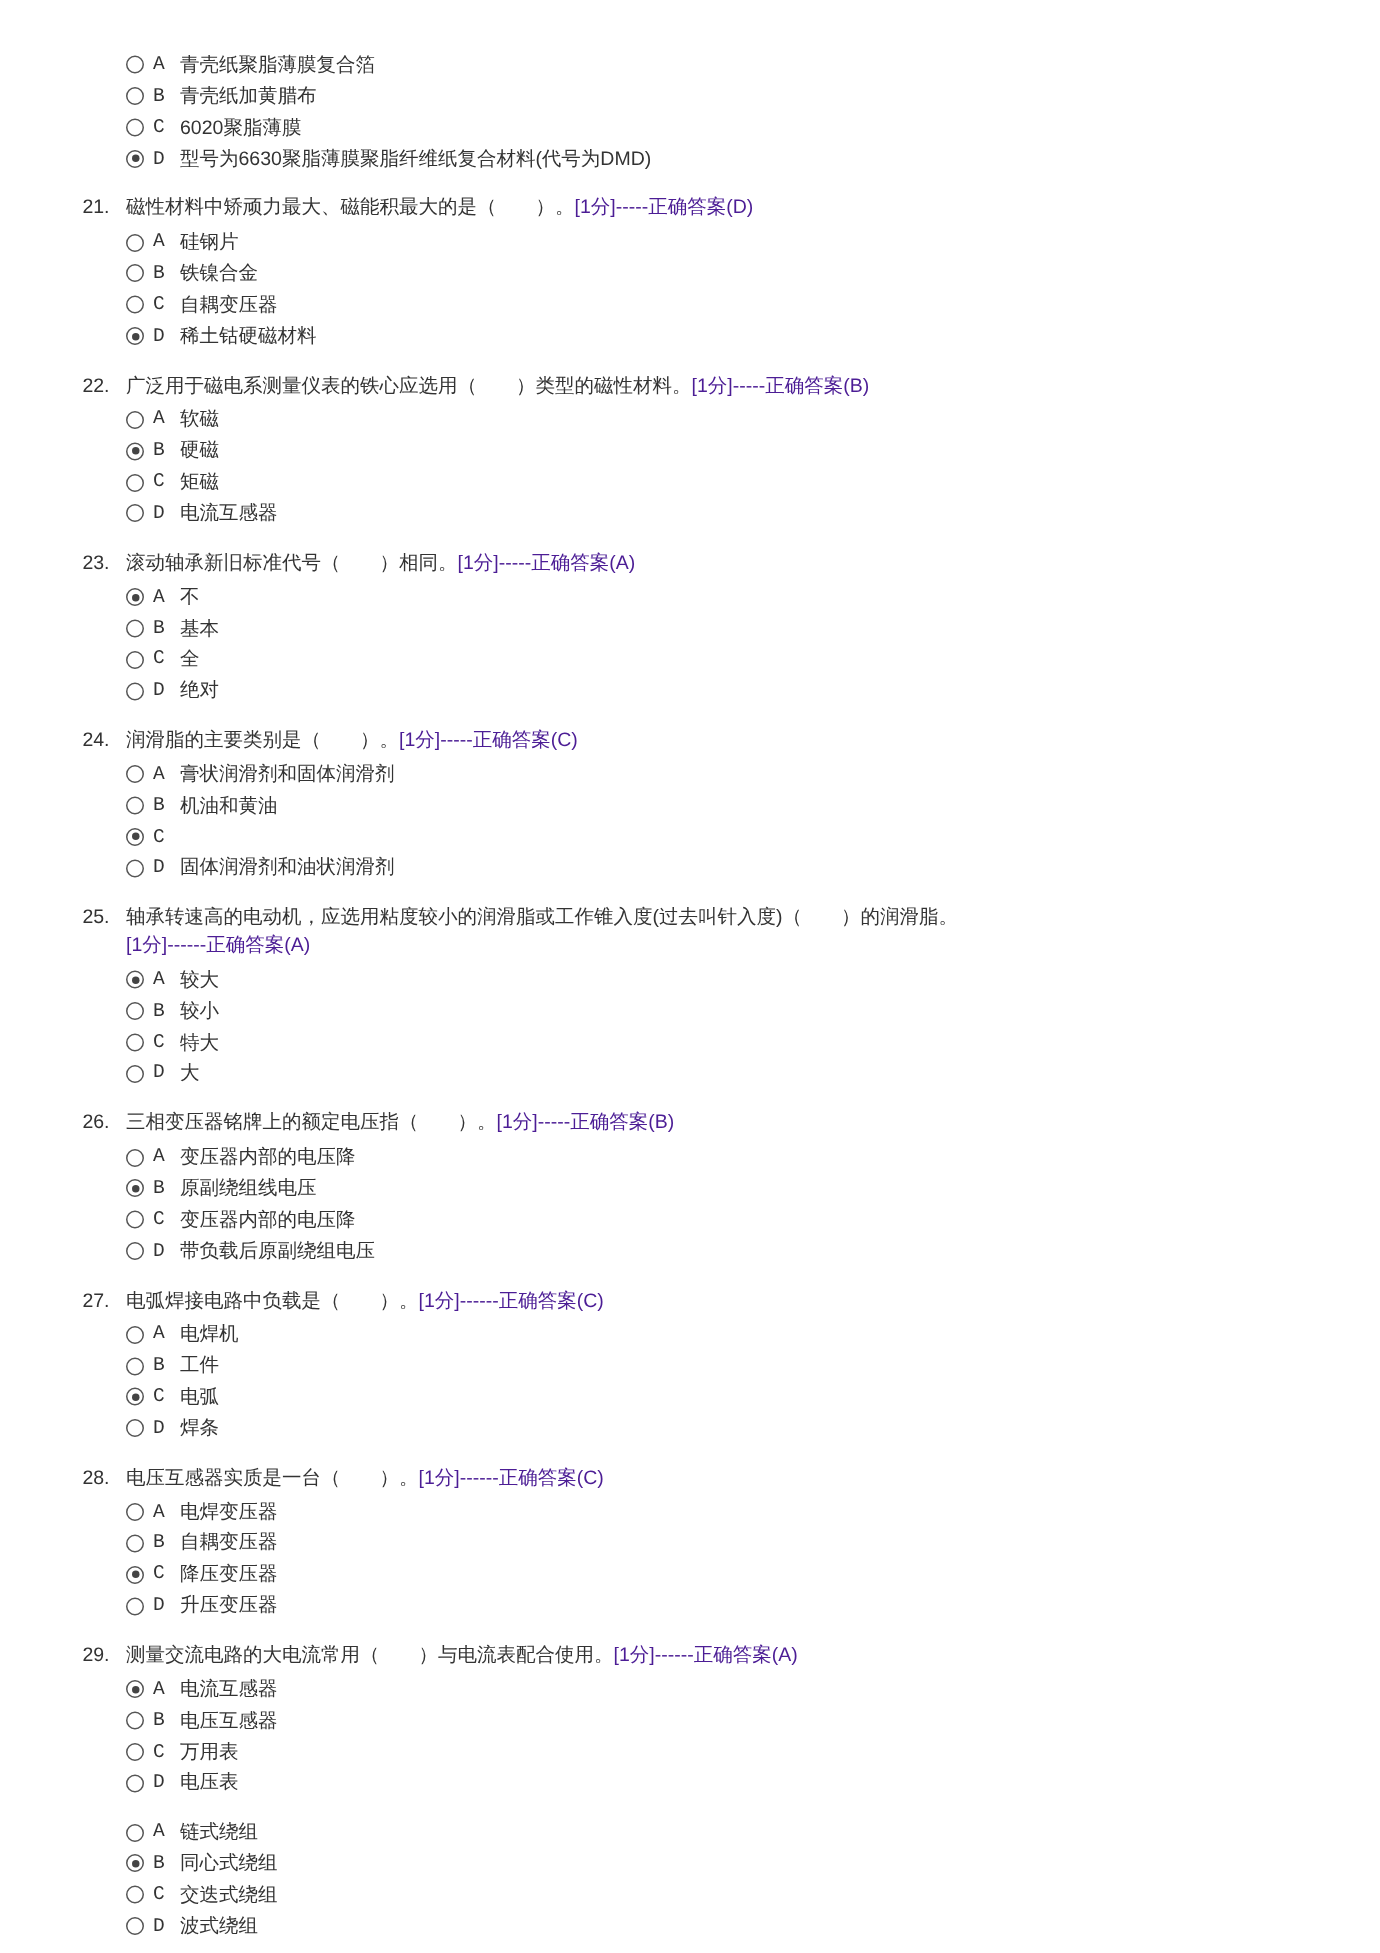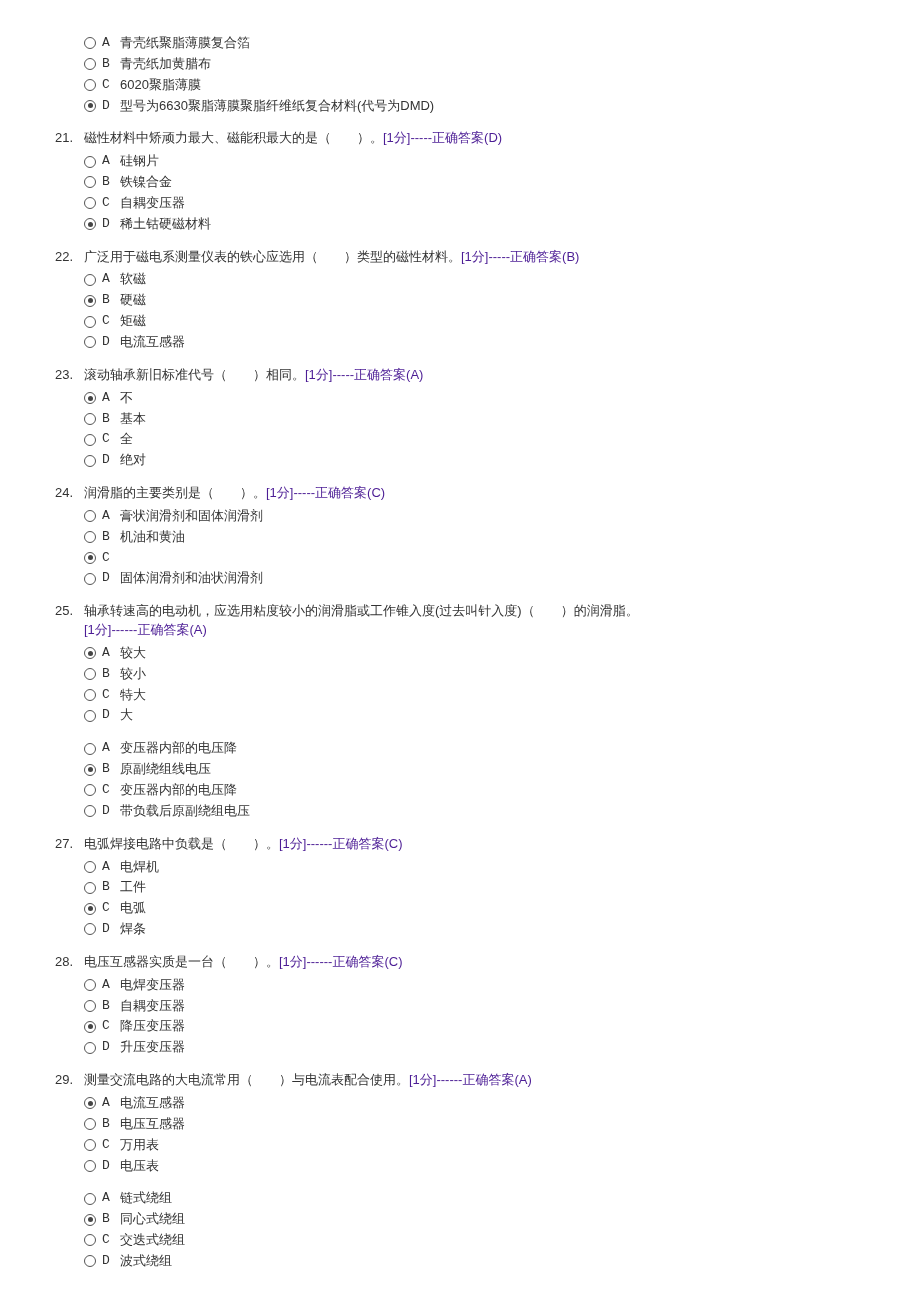--- a/index.html
+++ b/index.html
@@ -228,20 +228,24 @@
           <span>特大</span>
         </div>
         <div class="option">
           <span class="radio"></span>
           <span class="opt-label">D</span>
           <span>大</span>
         </div>
       </div>
     </div>
     <div class="question">
+      <div class="q-head">
+        <div class="q-num">26.</div>
+        <div class="q-stem"><span>三相变压器铭牌上的额定电压指（　　）。</span><span class="q-meta">[1分]-----正确答案(B)</span></div>
+      </div>
       <div class="options">
         <div class="option">
           <span class="radio"></span>
           <span class="opt-label">A</span>
           <span>变压器内部的电压降</span>
         </div>
         <div class="option">
           <span class="radio selected"></span>
           <span class="opt-label">B</span>
           <span>原副绕组线电压</span>

